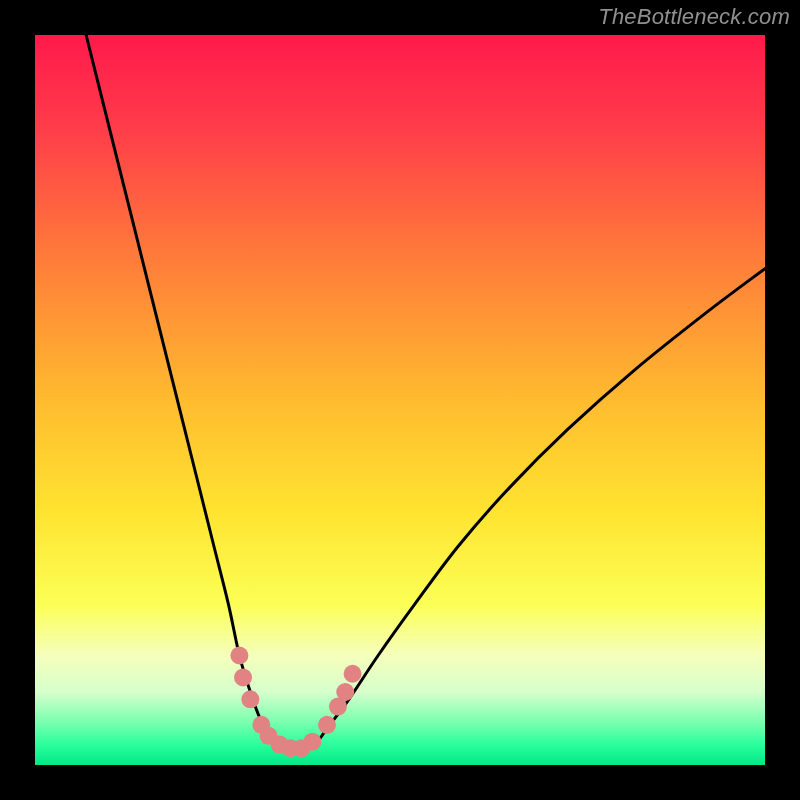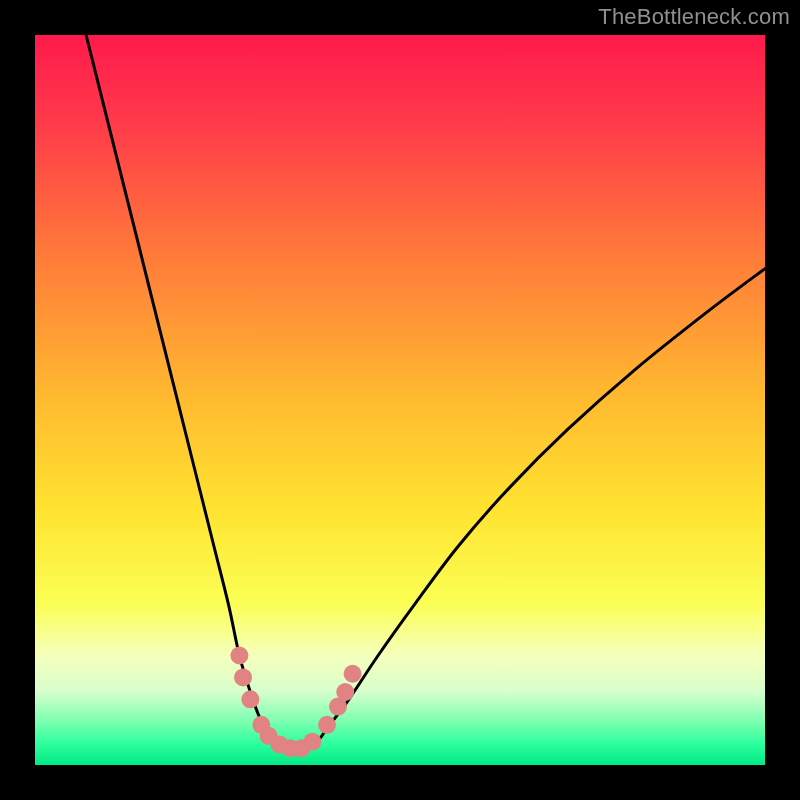--- a/index.html
+++ b/index.html
@@ -40,20 +40,21 @@
   }
   .watermark {
     position: absolute;
     top: 4px;
     right: 10px;
     font-family: Arial, Helvetica, sans-serif;
     font-size: 22px;
     color: #8f8f8f;
     font-weight: 500;
     letter-spacing: 0.2px;
+    font-style: italic;
   }
 </style>
 </head>
 <body>
 
 <div class="frame">
   <div class="plot">
     <svg class="gradient" viewBox="0 0 730 730" preserveAspectRatio="none">
       <defs>
         <linearGradient id="bg" x1="0" y1="0" x2="0" y2="1">

